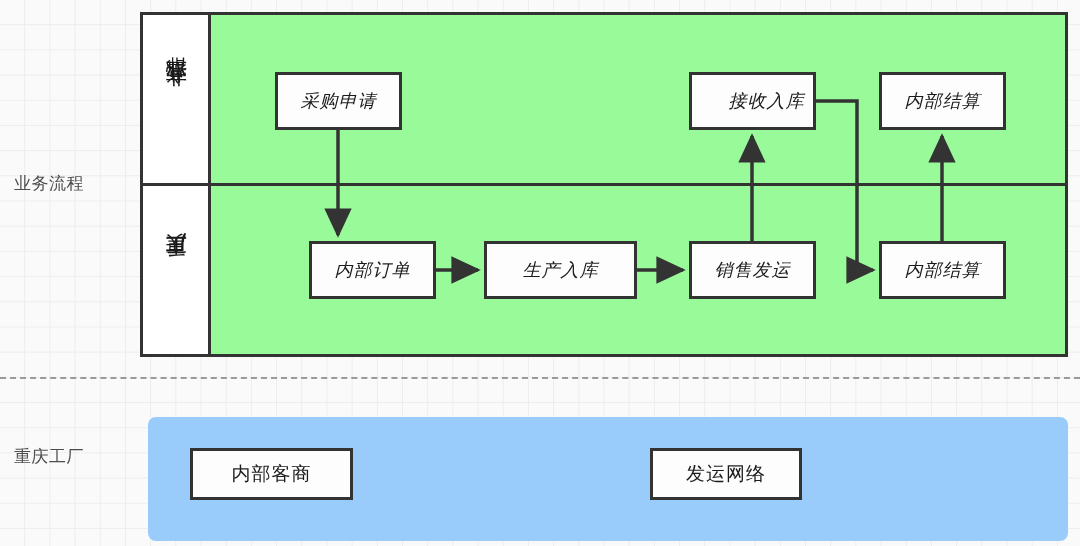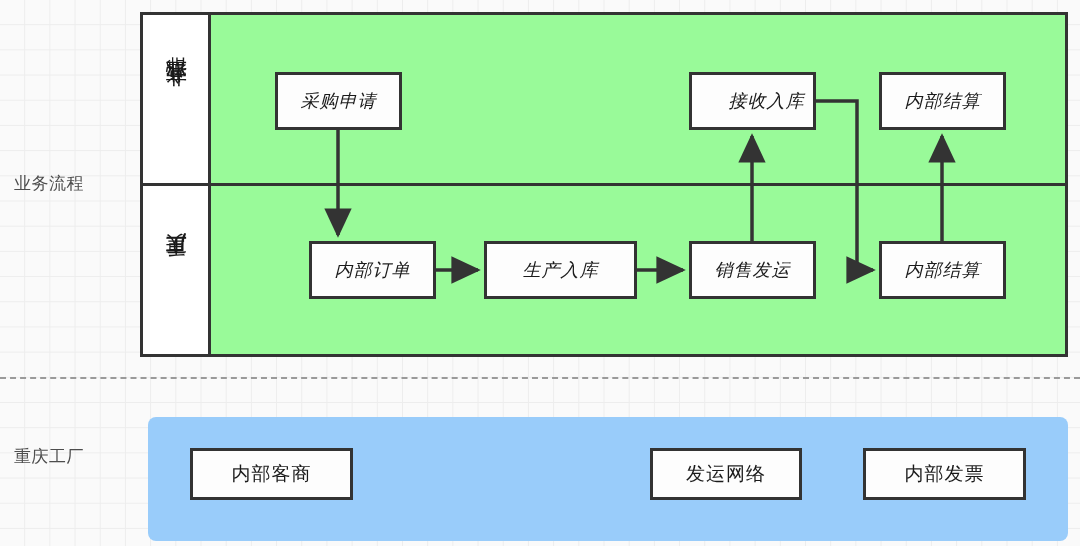--- a/index.html
+++ b/index.html
@@ -193,16 +193,15 @@
     <div class="node" style="left:341px; top:226px; width:153px; height:58px;">生产入库</div>
     <div class="node" style="left:546px; top:226px; width:127px; height:58px;">销售发运</div>
     <div class="node" style="left:736px; top:226px; width:127px; height:58px;">内部结算</div>
   </div>
 
   <div id="divider"></div>
 
   <div id="config-panel">
     <div class="config-node" style="left:42px; width:163px;">内部客商</div>
     <div class="config-node" style="left:502px; width:152px;">发运网络</div>
-    <div class="config-node" style="left:715px; width:163px;">内部发票</div>
   </div>
 
 </div>
 
 </body></html>

